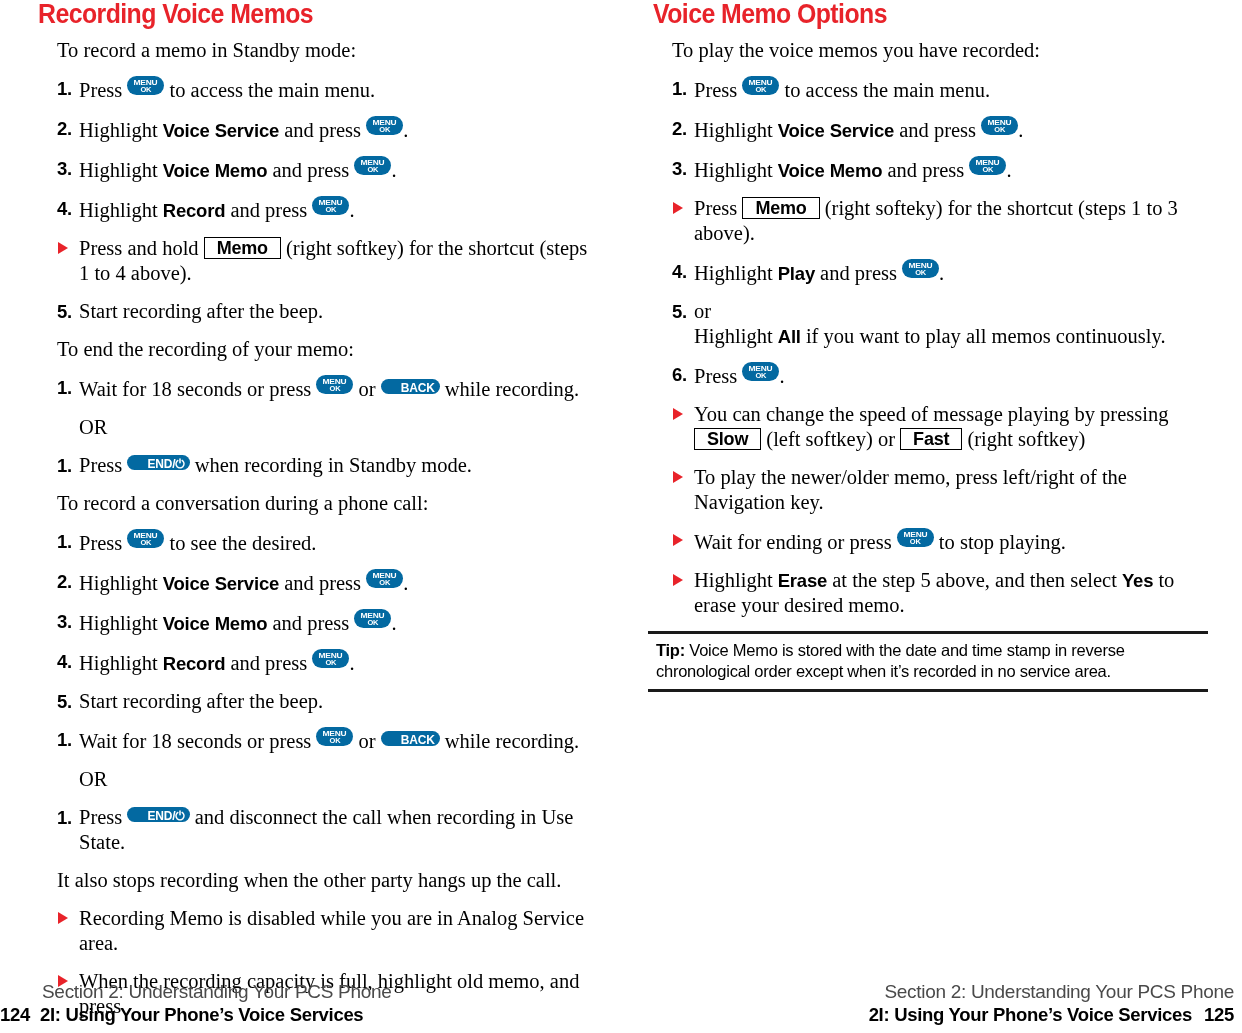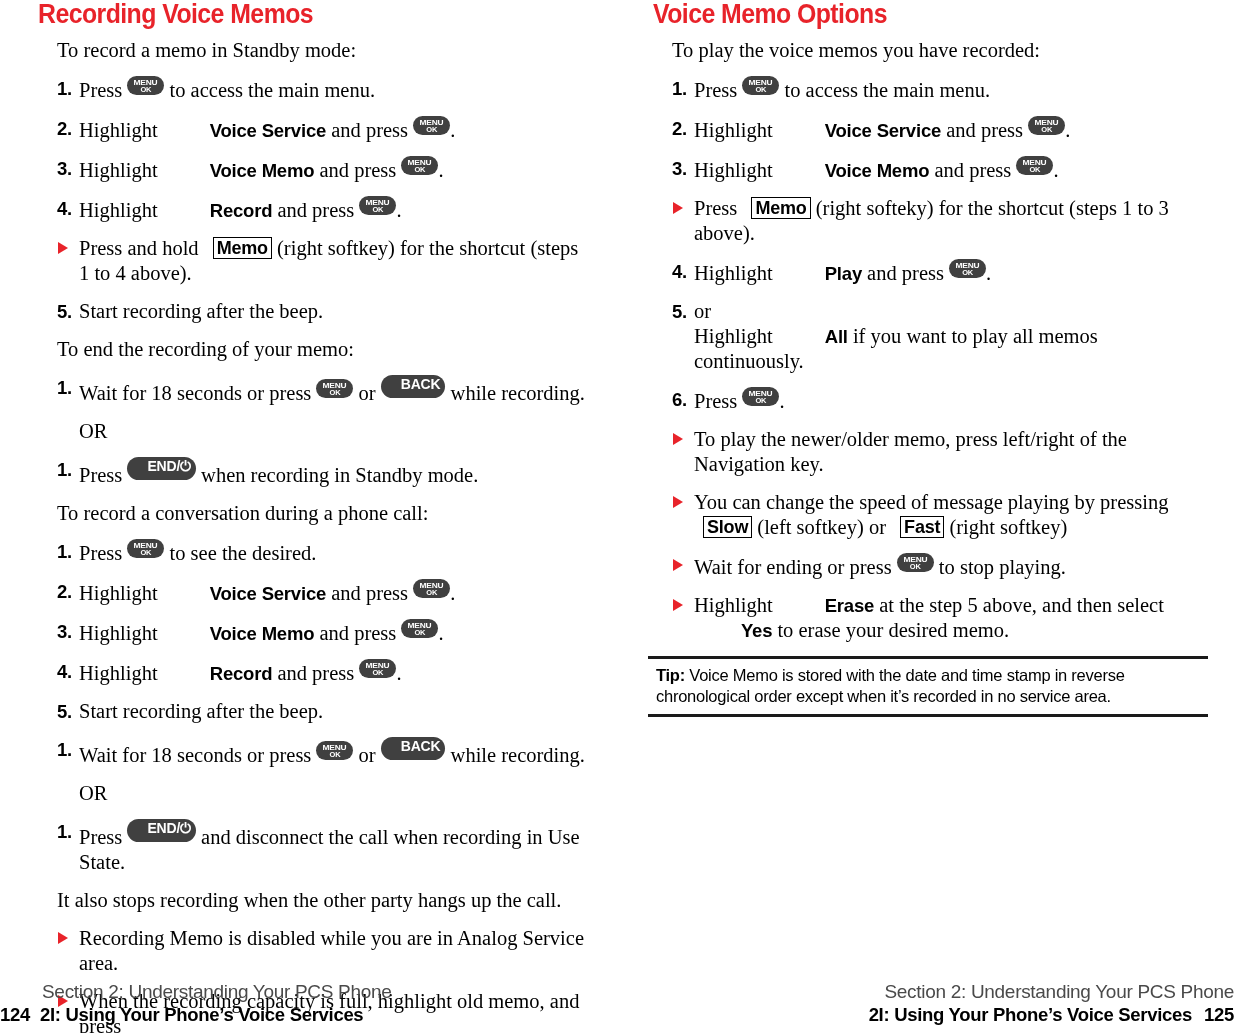--- a/index.html
+++ b/index.html
@@ -76,27 +76,26 @@
     border-bottom: 6px solid transparent;
   }
 
   .sub { display: block; }
 
   b.kw {
     font-family: "Liberation Sans", sans-serif;
     font-weight: bold;
     font-size: 18.5px;
     letter-spacing: -0.2px;
-    margin-left: 47px;
   }
 
   
   .key {
     display: inline-block;
-    background: #404040;
+    background: #0369a1;
     color: #ffffff;
     border-radius: 999px;
     font-family: "Liberation Sans", sans-serif;
     font-weight: bold;
     text-align: center;
     vertical-align: 2px;
     letter-spacing: -0.2px;
     padding: 0 5px;
     box-sizing: border-box;
     overflow: hidden;
@@ -104,39 +103,38 @@
   .key.menuok {
     width: 37px;
     height: 19px;
     line-height: 7.5px;
     padding-top: 2.5px;
     font-size: 8px;
   }
   .key.menuok .l1 { display: block; transform: scaleX(1.05); }
   .key.menuok .l2 { display: block; font-size: 7.5px; }
   .key.wide {
-    height: 23px;
+    height: 15px;
     line-height: 19px;
-    font-size: 14px;
+    font-size: 12px;
     min-width: 42px;
     padding-left: 20px;
   }
 
   
   .softkey {
     display: inline-block;
     border: 1.6px solid #000000;
     font-family: "Liberation Sans", sans-serif;
     font-weight: bold;
     font-size: 18px;
     letter-spacing: -0.2px;
     line-height: 20px;
-    padding: 0 3px;
+    padding: 0 12px;
     vertical-align: 1px;
-    margin-left: 9px;
   }
 
   
   .callout {
     border-top: 3.5px solid #1a1a1a;
     border-bottom: 3.5px solid #1a1a1a;
     padding: 6px 2px 7px 8px;
     font-family: "Liberation Sans", sans-serif;
     font-size: 16.5px;
     line-height: 21px;
@@ -386,34 +384,34 @@
       </div>
 
       <div class="step">
         <span class="num">6.</span>
         <span>Press</span>
         <span class="nowrap"><span class="key menuok"><span class="l1">MENU</span><span class="l2">OK</span></span><span>.</span></span>
       </div>
 
       <div class="step">
         <span class="tri"></span>
-        <span>To play the newer/older memo, press left/right of the Navigation key.</span>
-      </div>
-
-      <div class="step">
-        <span class="tri"></span>
         <span>You can change the speed of message playing by pressing</span>
         <span class="softkey">Slow</span>
         <span>(left softkey) or</span>
         <span class="softkey">Fast</span>
         <span>(right softkey)</span>
       </div>
 
       <div class="step">
         <span class="tri"></span>
+        <span>To play the newer/older memo, press left/right of the Navigation key.</span>
+      </div>
+
+      <div class="step">
+        <span class="tri"></span>
         <span>Wait for ending or press</span>
         <span class="key menuok"><span class="l1">MENU</span><span class="l2">OK</span></span>
         <span>to stop playing.</span>
       </div>
 
       <div class="step">
         <span class="tri"></span>
         <span>Highlight</span>
         <b class="kw">Erase</b>
         <span>at the step 5 above, and then select</span>

